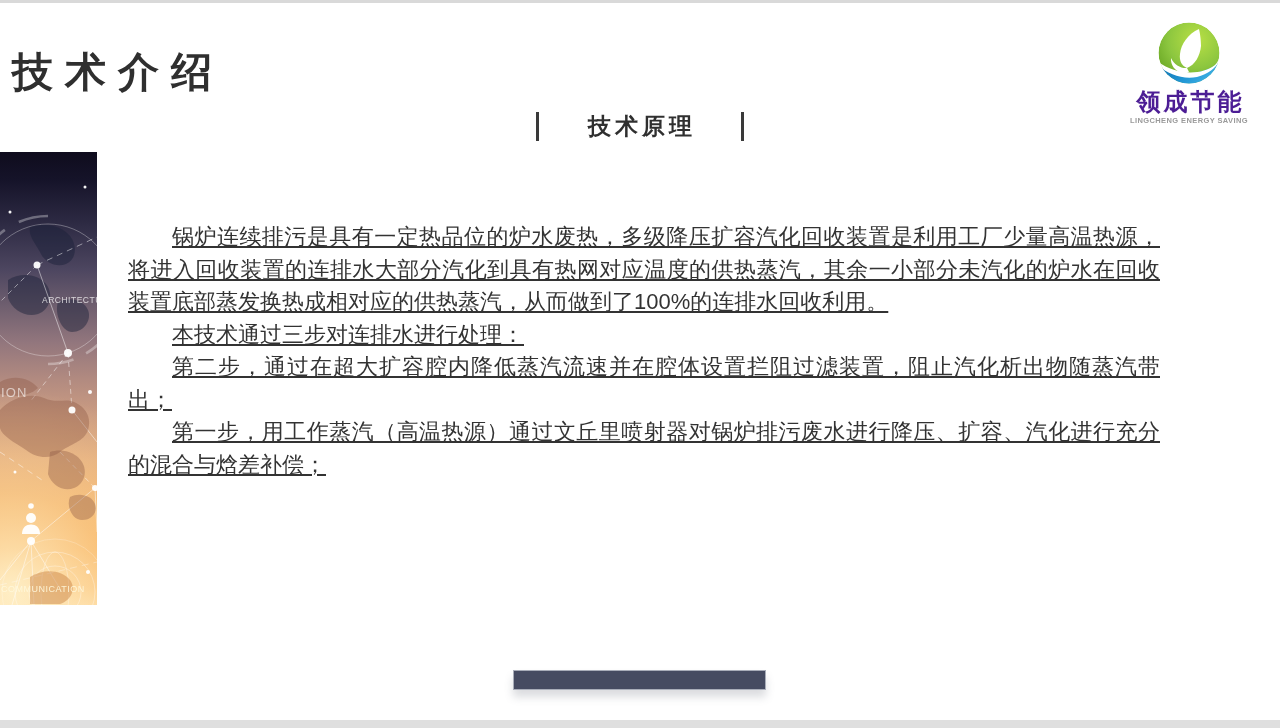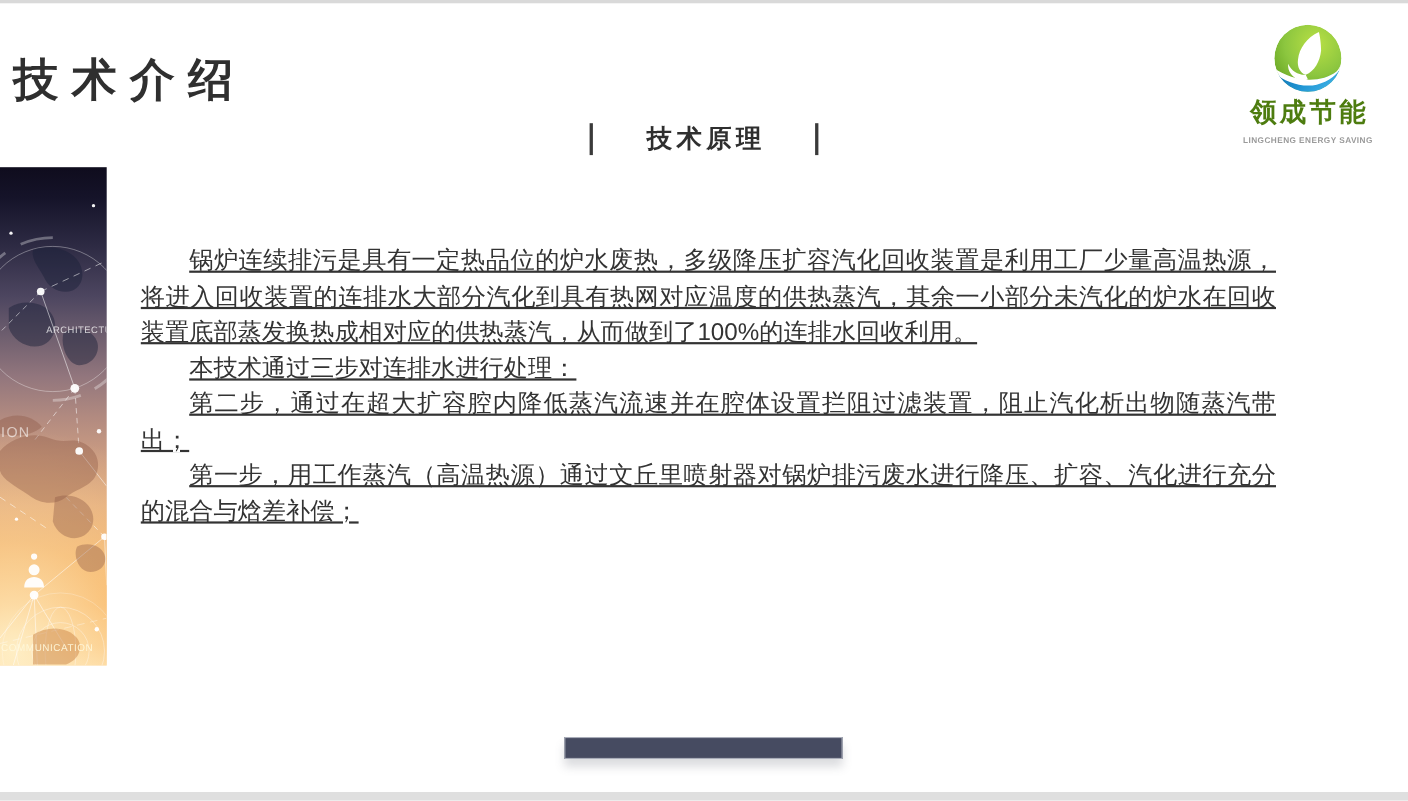--- a/index.html
+++ b/index.html
@@ -36,26 +36,26 @@
     letter-spacing: 4px; text-indent: 4px;
     font-family: "DejaVu Sans", "Liberation Sans", sans-serif;
   }
   .logo {
     position: absolute; left: 1126px; top: 21px; width: 126px;
     text-align: center;
   }
   .logo-mark { width: 64px; height: 64px; display: block; margin: 0 auto; }
   .logo-name {
     margin-top: 4px;
-    font-size: 24px; font-weight: bold; color: #4d7c0f;
+    font-size: 24px; font-weight: bold; color: #4c1d95;
     letter-spacing: 3px; text-indent: 3px; line-height: 26px;
     font-family: "DejaVu Sans", sans-serif;
   }
   .logo-tagline {
-    margin-top: 8px;
+    margin-top: 1px;
     font-size: 7.5px; color: #9a9a9a; letter-spacing: 0.4px;
     white-space: nowrap; font-weight: bold;
   }
   .side-image {
     position: absolute; left: 0; top: 152px; width: 97px; height: 453px;
     overflow: hidden;
     background:
       radial-gradient(circle at 12% 97%, rgba(255,240,200,0.95) 0%, rgba(255,220,160,0.5) 22%, rgba(255,210,150,0) 45%),
       linear-gradient(180deg,
         #0f0c1d 0%, #151329 6%, #2e2b44 16%, #4d4660 26%,

